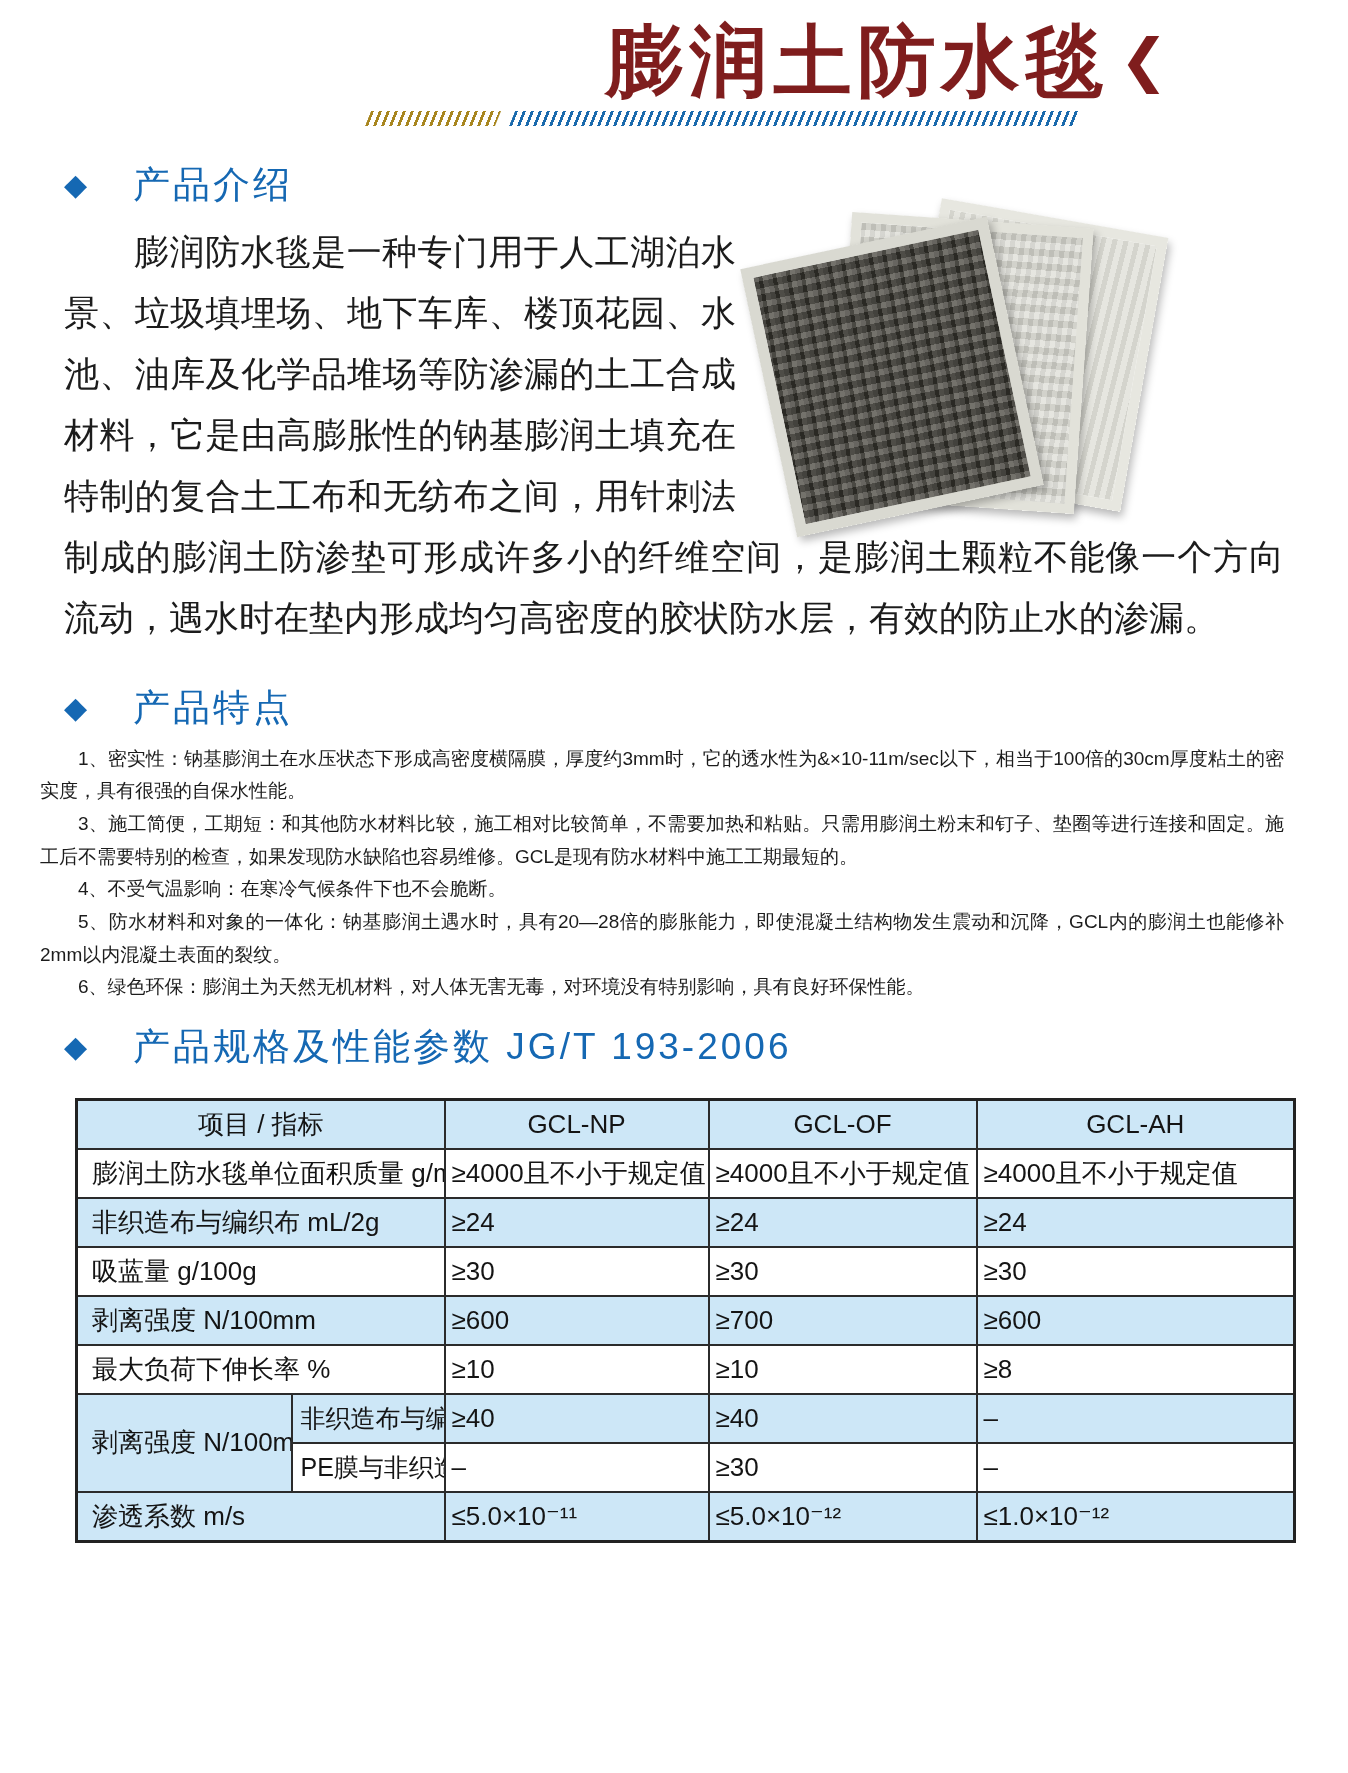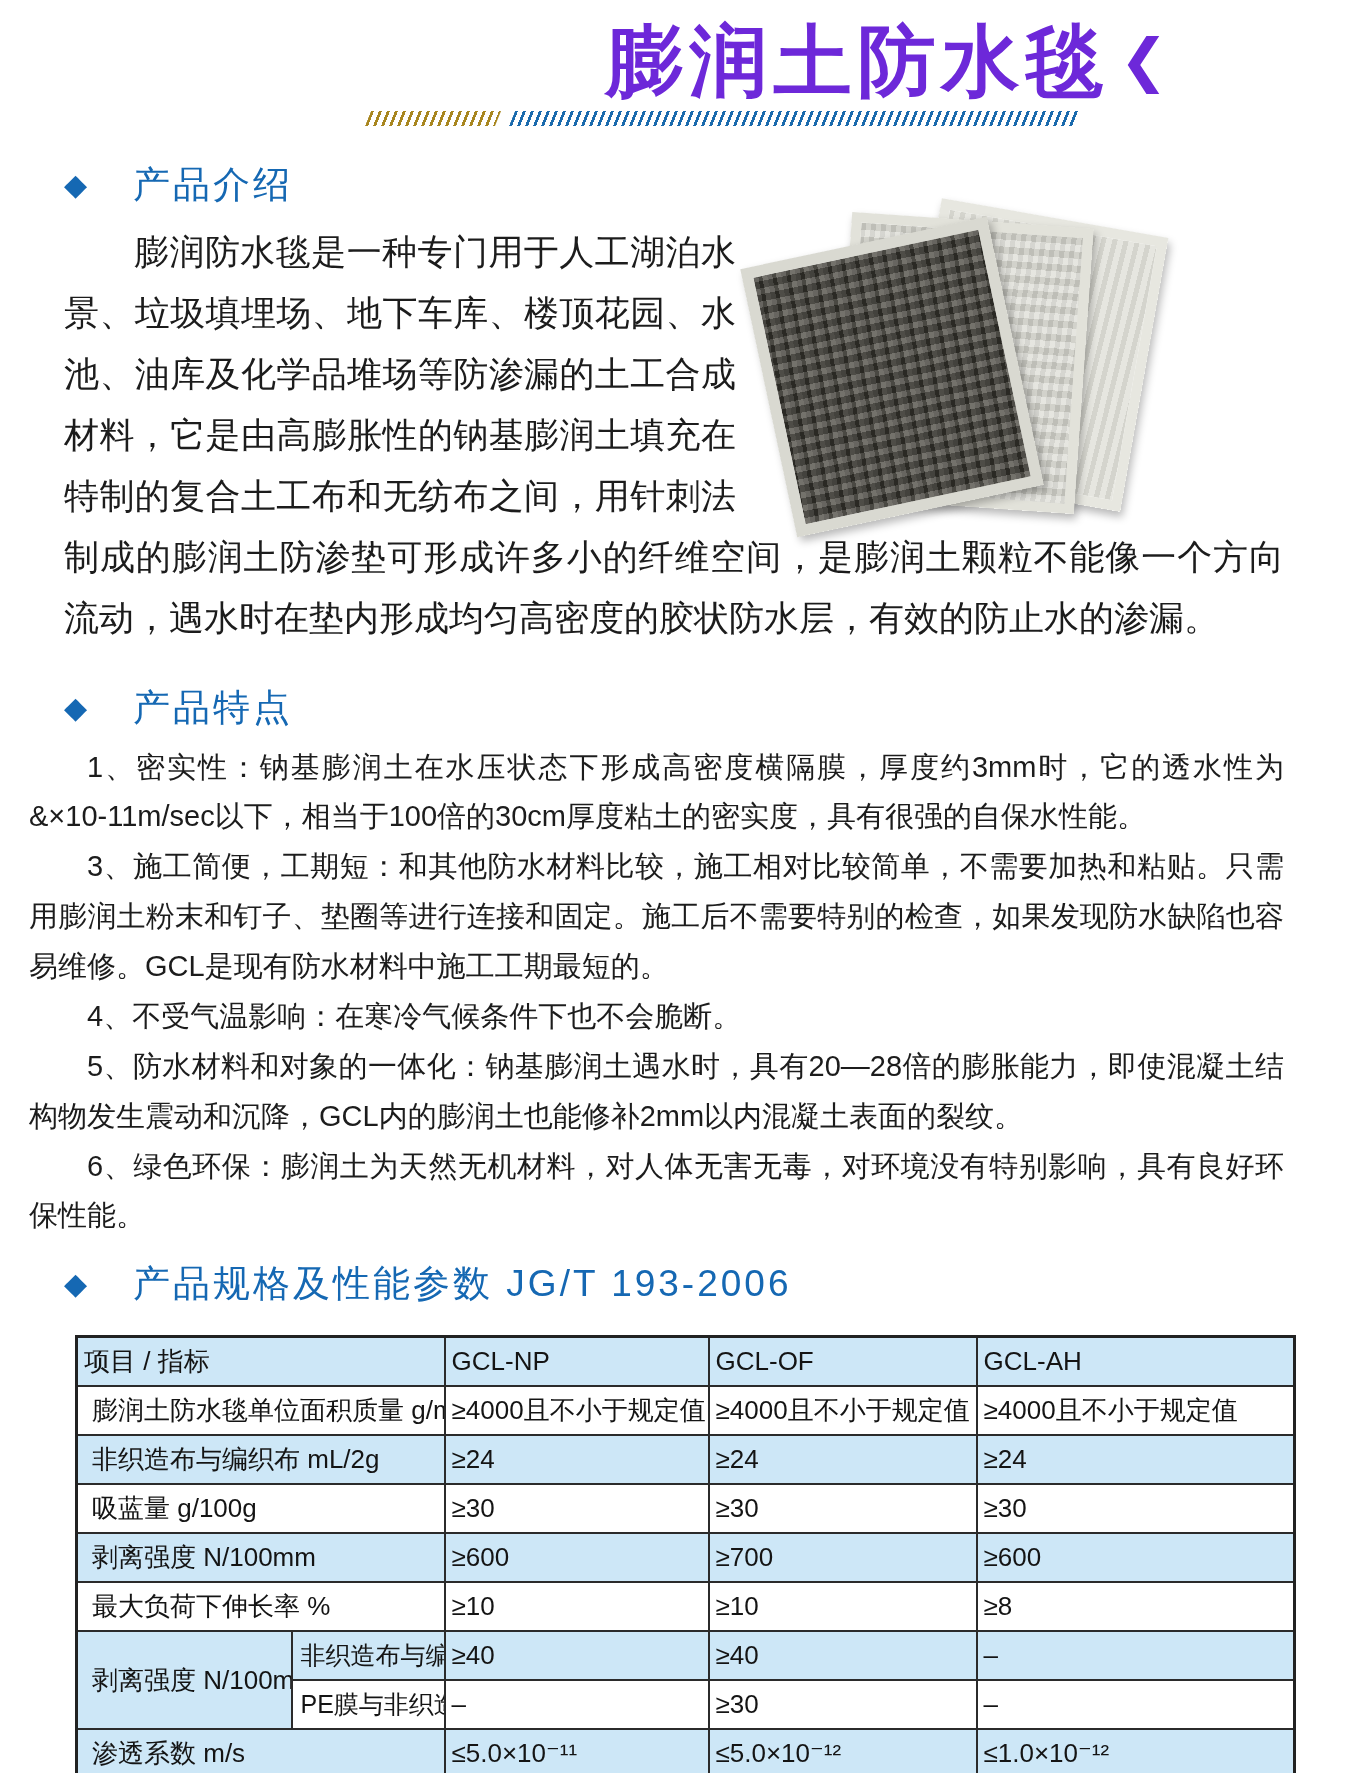--- a/index.html
+++ b/index.html
@@ -7,21 +7,21 @@
     width:1348px;height:1773px;background:#ffffff;
     font-family:"Liberation Sans","DejaVu Sans",sans-serif;
     color:#1c1c1c;overflow:hidden;position:relative;
   }
   
   .header{padding-top:18px;}
   .title-line{
     text-align:right;padding-right:180px;
     font-family:"Liberation Serif","DejaVu Serif",serif;
     font-weight:700;font-size:78px;line-height:1.12;
-    color:#6d28d9;letter-spacing:6px;white-space:nowrap;
+    color:#7f1d1d;letter-spacing:6px;white-space:nowrap;
   }
   .title-arrow{font-size:58px;letter-spacing:0;margin-left:10px;vertical-align:8px;font-family:"DejaVu Sans",sans-serif;}
   .stripe-band{
     margin:6px 0 0 368px;width:724px;display:flex;gap:14px;
     transform:skewX(-22deg);
   }
   .stripe{height:15px;}
   .stripe-gold{width:130px;background:repeating-linear-gradient(90deg,#a8861f 0 3px,#ffffff 3px 8px);}
   .stripe-blue{width:566px;background:repeating-linear-gradient(90deg,#1a6aad 0 3px,#ffffff 3px 8px);}
   
@@ -55,38 +55,38 @@
   }
   .mat-front{
     left:0;top:24px;width:230px;height:252px;transform:rotate(-12deg);
     border:11px solid #d9d9d1;
     background:
       repeating-linear-gradient(0deg,rgba(255,255,255,0.10) 0 6px,rgba(0,0,0,0.22) 6px 13px),
       repeating-linear-gradient(92deg,#56544e 0 5px,#36342e 5px 9px,#64625b 9px 14px);
   }
   
   .features-list{
-    margin:10px 64px 0 29px;font-size:29px;line-height:1.72;text-align:justify;
+    margin:10px 64px 0 40px;font-size:19px;line-height:1.72;text-align:justify;
   }
   .features-list p{margin:0;text-indent:2em;}
   
   .specs-heading{margin-top:18px;}
   table.specs-table{
     margin:26px 0 0 75px;border-collapse:collapse;table-layout:fixed;
     width:1218px;font-size:26px;color:#141414;
   }
   .specs-table td{
     border:2px solid #2b2b2b;height:45px;padding:1px 6px;
     overflow:hidden;white-space:nowrap;
   }
   .specs-table{border:3px solid #222;}
   .specs-table .label-cell{text-align:left;padding-left:14px;}
   .specs-table .sub-label-cell{text-align:left;padding-left:8px;font-size:25px;}
   .specs-table .shaded{background:#cde7f7;}
-  .specs-table .header-cell{text-align:left;}
+  .specs-table .header-cell{text-align:center;}
 </style>
 </head>
 <body>
 
 <div class="header">
   <div class="title-line">
     <span>膨润土防水毯</span><span class="title-arrow">❮</span>
   </div>
   <div class="stripe-band">
     <div class="stripe stripe-gold"></div>

